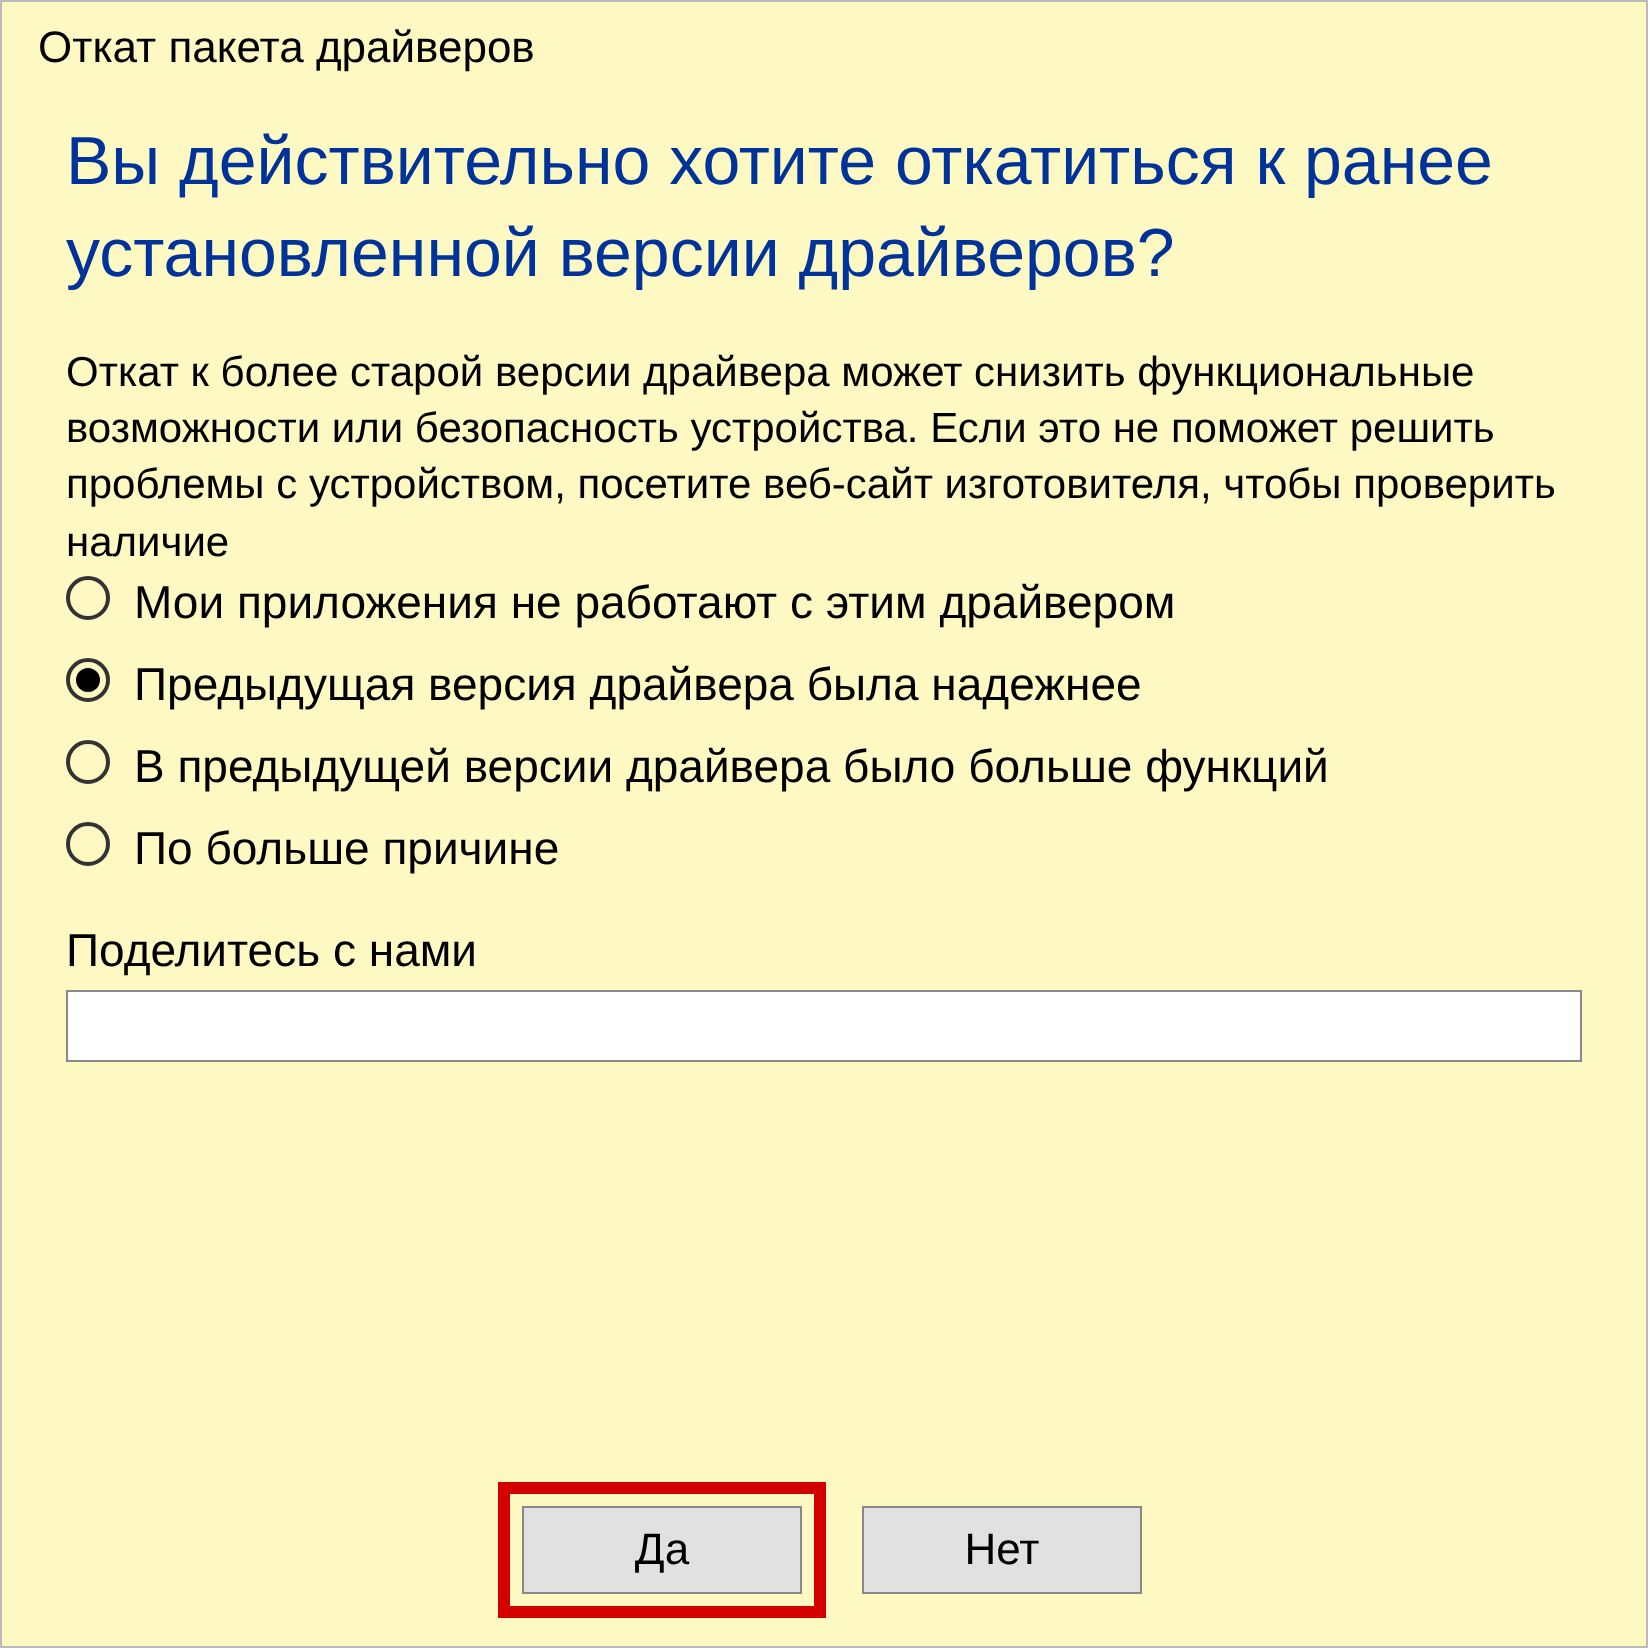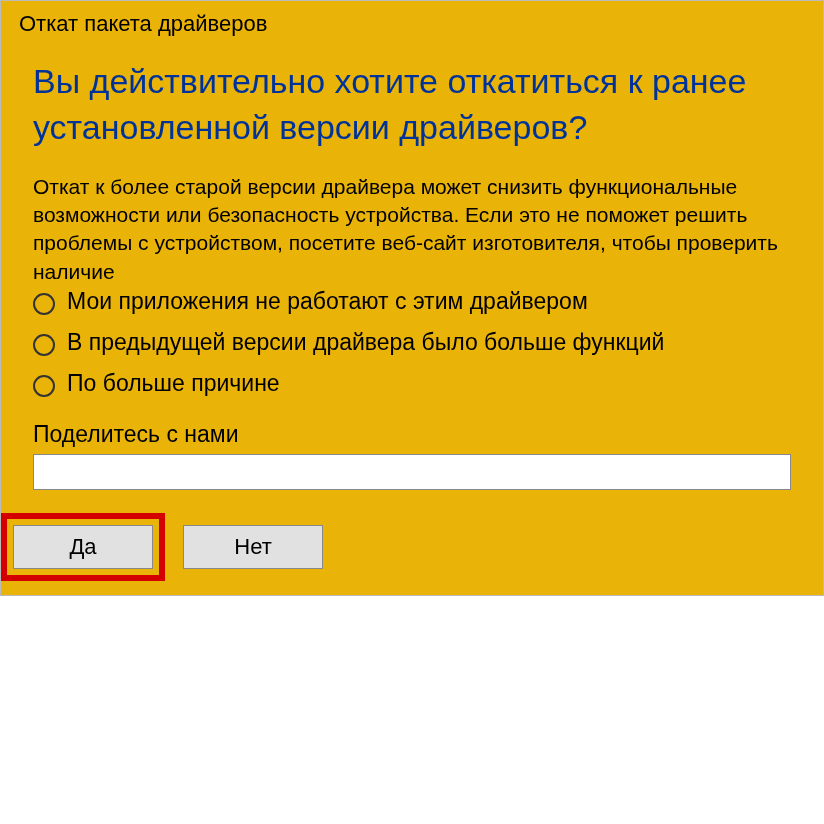--- a/index.html
+++ b/index.html
@@ -9,23 +9,23 @@
     }
     body {
       font-family: 'Segoe UI', Tahoma, sans-serif;
       background: #ffffff;
       width: 824px;
       height: 824px;
       position: relative;
     }
     .dialog {
       width: 824px;
-      height: 596px;
+      height: 824px;
       border: 1px solid #bbb;
-      background: #eab308;
+      background: #fef9c3;
       padding: 0;
       display: flex;
       flex-direction: column;
     }
     .title-bar {
       padding: 10px 18px 6px 18px;
       font-size: 22px;
       color: #000;
     }
     .content {
@@ -52,21 +52,21 @@
       font-size: 30px;
       line-height: 1.35;
       font-weight: 400;
       margin-bottom: 18px;
     }
     .radio-group {
       margin-bottom: 24px;
     }
     .radio-row {
       display: flex;
-      align-items: flex-end;
+      align-items: flex-start;
       margin-bottom: 14px;
       cursor: pointer;
     }
     .radio-circle {
       width: 22px;
       height: 22px;
       border: 2px solid #333;
       border-radius: 50%;
       margin-right: 12px;
       flex-shrink: 0;
@@ -96,21 +96,21 @@
     .text-input {
       width: 100%;
       height: 36px;
       border: 1px solid #888;
       background: #fff;
       font-size: 20px;
       padding: 2px 6px;
     }
     .button-bar {
       display: flex;
-      justify-content: flex-start;
+      justify-content: center;
       align-items: center;
       padding: 20px 4px 14px 0;
       gap: 0;
     }
     .yes-highlight {
       border: 6px solid #d40000;
       padding: 6px;
       margin-right: 18px;
     }
     .btn {
@@ -137,20 +137,26 @@
   <div class="title-bar">Откат пакета драйверов</div>
   <div class="content">
     <div class="heading">Вы действительно хотите откатиться к ранее установленной версии драйверов?</div>
     <div class="description">Откат к более старой версии драйвера может снизить функциональные возможности или безопасность устройства. Если это не поможет решить проблемы с устройством, посетите веб-сайт изготовителя, чтобы проверить наличие</div>
 
     <div class="radio-group">
       <div class="radio-row">
         <span class="radio-circle"></span>
         <span class="radio-label">Мои приложения не работают с этим драйвером</span>
       </div>
+      <div class="radio-row selected">
+        <span class="radio-circle">
+            <span class="radio-dot"></span>
+          </span>
+        <span class="radio-label">Предыдущая версия драйвера была надежнее</span>
+      </div>
       <div class="radio-row">
         <span class="radio-circle"></span>
         <span class="radio-label">В предыдущей версии драйвера было больше функций</span>
       </div>
       <div class="radio-row">
         <span class="radio-circle"></span>
         <span class="radio-label">По больше причине</span>
       </div>
     </div>
 

